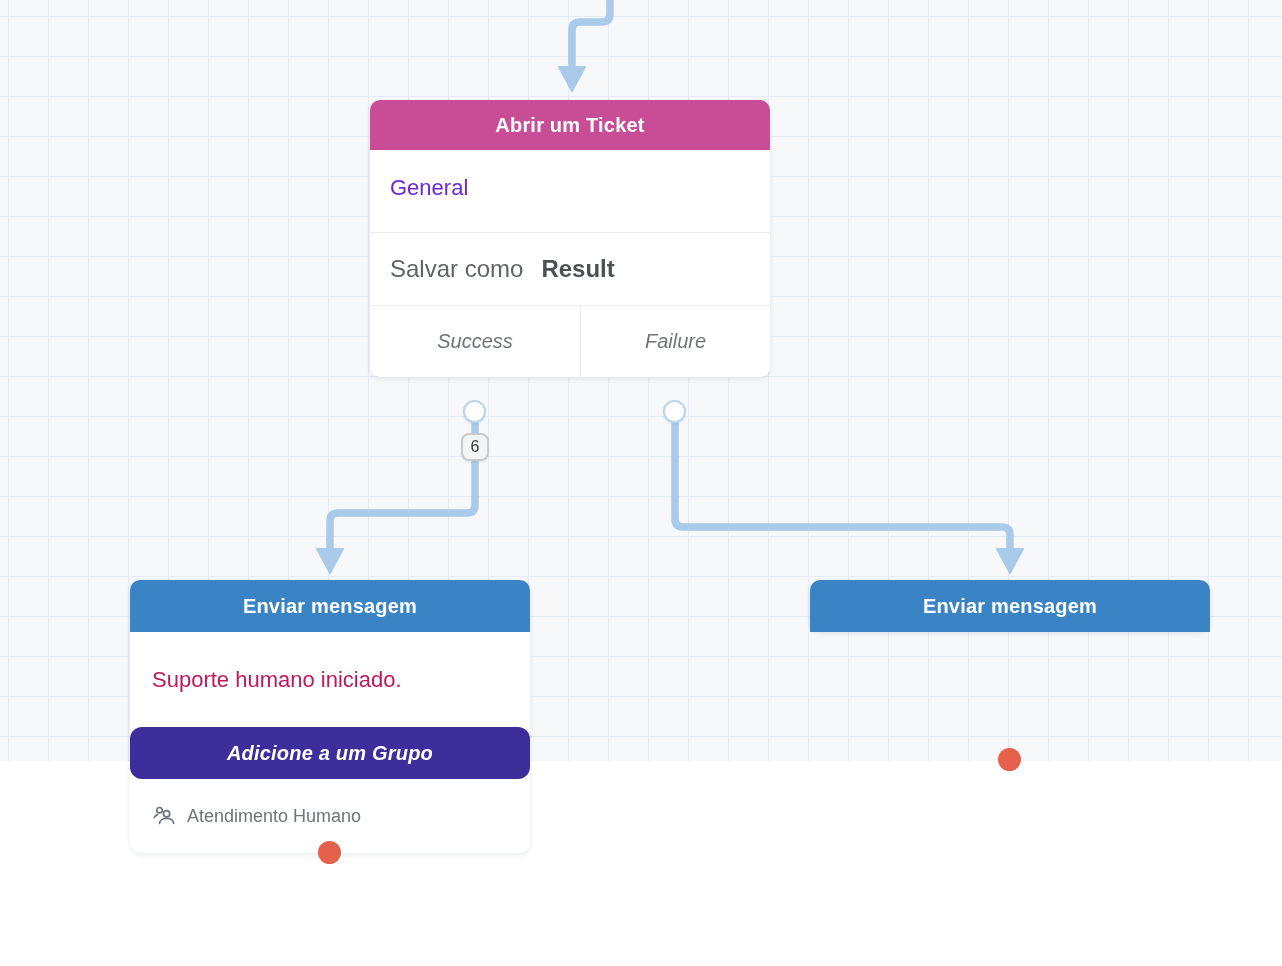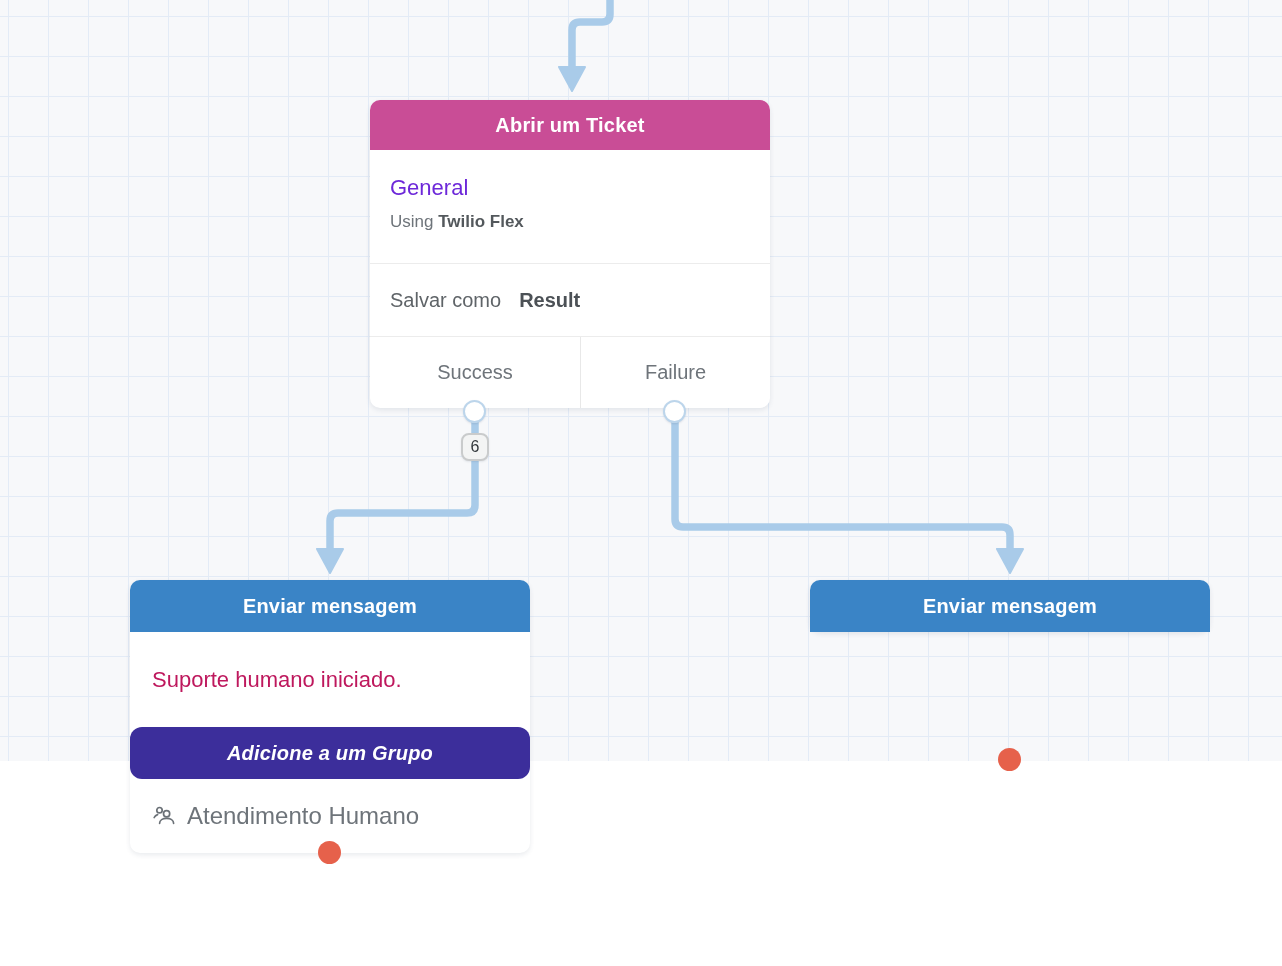--- a/index.html
+++ b/index.html
@@ -32,33 +32,33 @@
   .hdr-pink{background:var(--ticket-header,#c94d96);height:50px;}
   .hdr-blue{background:var(--message-header,#3a84c6);}
   .hdr-purple{background:var(--group-header,#3c2e9b);border-radius:12px;font-style:italic;}
 
   
   .node-ticket{left:370px;top:100px;}
   .sec-general{padding:24px 20px 30px 20px;border-bottom:1px solid #ececec;}
   .t-general{font-size:22px;line-height:28px;color:#6d28d9;}
   .t-using{font-size:17px;line-height:22px;color:#6e747a;margin-top:9px;}
   .t-using .b{font-weight:bold;color:#53585c;}
-  .sec-save{height:72px;display:flex;align-items:center;padding:0 20px;border-bottom:1px solid #ececec;font-size:20px;color:#5f6468;}
+  .sec-save{height:72px;display:flex;align-items:center;padding:0 20px;border-bottom:1px solid #ececec;font-size:24px;color:#5f6468;}
   .sec-save .b{font-weight:bold;color:#4c5156;margin-left:18px;}
   .exits{display:grid;grid-template-columns:210px 190px;height:71px;}
-  .exit{display:flex;align-items:center;justify-content:center;font-size:20px;color:#6e747a;}
+  .exit{display:flex;align-items:center;justify-content:center;font-size:20px;color:#6e747a;font-style:italic;}
   .exit+.exit{border-left:1px solid #e8e8e8;}
 
   
   .node-msg-left{left:130px;top:580px;}
   .node-msg-right{left:810px;top:580px;}
   .msg-body{display:flex;align-items:center;padding:0 22px;font-size:22px;color:#be185d;}
   .msg-left-body{height:95px;}
   .msg-right-body{padding:26px 22px 30px 22px;line-height:34px;max-width:320px;}
-  .group-row{height:74px;display:flex;align-items:center;padding:0 22px;font-size:24px;color:#6e747a;border-radius:0 0 10px 10px;}
+  .group-row{height:74px;display:flex;align-items:center;padding:0 22px;font-size:18px;color:#6e747a;border-radius:0 0 10px 10px;}
   .group-row .icon{width:24px;height:24px;margin-right:11px;color:#6b7177;flex:0 0 auto;}
 
   .port{
     position:absolute;width:23px;height:23px;border-radius:50%;
     background:#ffffff;border:2px solid #bcd5eb;box-sizing:border-box;
     box-shadow:0 1px 2px rgba(40,60,90,.12);
   }
   .dot{
     position:absolute;width:23px;height:23px;border-radius:50%;
     background:var(--terminal-dot,#e6614b);
@@ -89,21 +89,20 @@
       <polygon points="997,549 1023,549 1010,573"></polygon>
     </g>
   </svg>
 
   <div class="node node-ticket">
     <div class="node-header hdr-pink">
       <span>Abrir um Ticket</span>
     </div>
     <div class="sec-general">
       <div class="t-general">General</div>
-      <div class="t-using"><span>Using </span><span class="b">Twilio Flex</span></div>
     </div>
     <div class="sec-save">
       <span>Salvar como</span>
         <span class="b">Result</span>
     </div>
     <div class="exits">
       <div class="exit">Success</div>
       <div class="exit">Failure</div>
     </div>
   </div>

